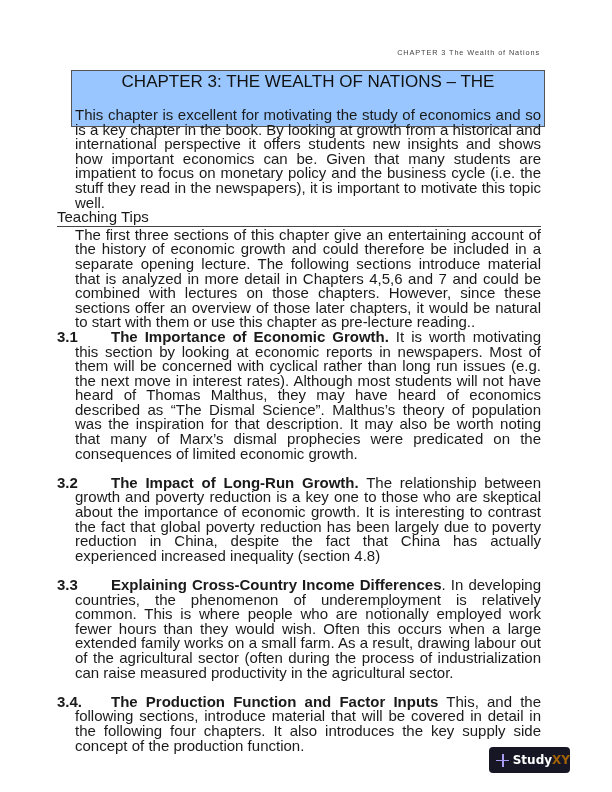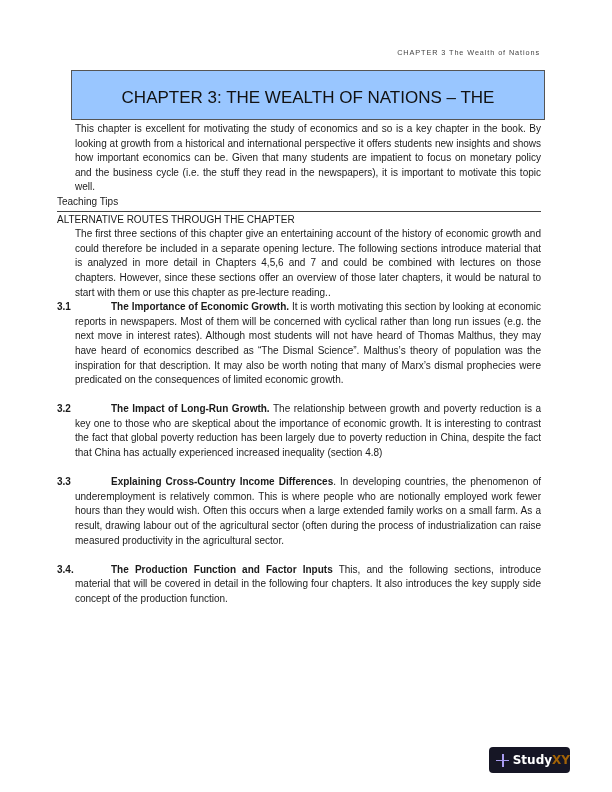--- a/index.html
+++ b/index.html
@@ -1,23 +1,23 @@
 <!DOCTYPE html>
 <html><head>
 <meta charset="utf-8">
 <style>
   html, body { margin: 0; padding: 0; background: #ffffff; }
   body { width: 612px; height: 792px; position: relative; overflow: hidden;
          font-family: "Liberation Sans", "DejaVu Sans", sans-serif; color: #1a1a1a; }
   .running-header { position: absolute; top: 37px; left: 360px; width: 180px; text-align: right;
     font-size: 7.3px; letter-spacing: 0.9px; color: #444; margin-top: 11px; }
-  .title-box { position: absolute; left: 71px; top: 70px; width: 474px; height: 50px;
+  .title-box { position: absolute; left: 71px; top: 70px; width: 474px; height: 57px;
     background: #99c6ff; border: 1px solid #555; box-sizing: border-box;
-    text-align: center; font-size: 17px; line-height: 21px; padding-top: 16px; color: #111; }
-  .content { position: absolute; left: 57px; top: 122px; width: 484px; font-size: 10px; line-height: 14.6px; }
+    text-align: center; font-size: 17px; line-height: 21px; padding-top: 0; color: #111; }
+  .content { position: absolute; left: 57px; top: 108px; width: 484px; font-size: 15px; line-height: 14.6px; }
   .indent { padding-left: 18px; text-align: justify; }
   .plain { text-align: left; }
   .tips { font-weight: normal; border-bottom: 1px solid #444; padding-bottom: 1px; margin-bottom: 1px; }
   .section { display: flex; text-align: justify; }
   .section .num { width: 18px; flex: 0 0 18px; font-weight: bold; }
   .section .num.wide { width: 18px; }
   .section .body { flex: 1; }
   .section b { font-weight: bold; margin-left: 36px; }
   .gap { height: 14.6px; }
   .badge { position: absolute; left: 489px; top: 747px; width: 81px; height: 26px; background: #161625;
@@ -34,21 +34,20 @@
 
 <div class="running-header">CHAPTER 3 The Wealth of Nations</div>
 
 <div class="title-box">
   <div>CHAPTER 3: THE WEALTH OF NATIONS – THE</div>
 </div>
 
 <div class="content">
   <div class="indent">This chapter is excellent for motivating the study of economics and so is a key chapter in the book. By looking at growth from a historical and international perspective it offers students new insights and shows how important economics can be. Given that many students are impatient to focus on monetary policy and the business cycle (i.e. the stuff they read in the newspapers), it is important to motivate this topic well.</div>
   <div class="tips">Teaching Tips</div>
-  <div class="plain">ALTERNATIVE ROUTES THROUGH THE CHAPTER</div>
   <div class="indent">The first three sections of this chapter give an entertaining account of the history of economic growth and could therefore be included in a separate opening lecture. The following sections introduce material that is analyzed in more detail in Chapters 4,5,6 and 7 and could be combined with lectures on those chapters. However, since these sections offer an overview of those later chapters, it would be natural to start with them or use this chapter as pre-lecture reading..</div>
 
   <div class="section">
     <span class="num">3.1</span>
     <span class="body"><b>The Importance of Economic Growth.</b><span> It is worth motivating this section by looking at economic reports in newspapers. Most of them will be concerned with cyclical rather than long run issues (e.g. the next move in interest rates). Although most students will not have heard of Thomas Malthus, they may have heard of economics described as “The Dismal Science”. Malthus’s theory of population was the inspiration for that description. It may also be worth noting that many of Marx’s dismal prophecies were predicated on the consequences of limited economic growth.</span></span>
   </div>
   <div class="gap"></div>
 
   <div class="section">
     <span class="num">3.2</span>

